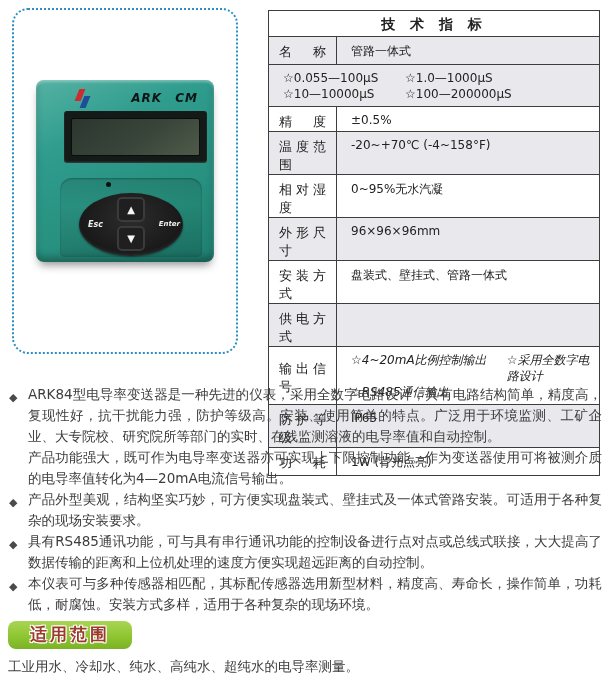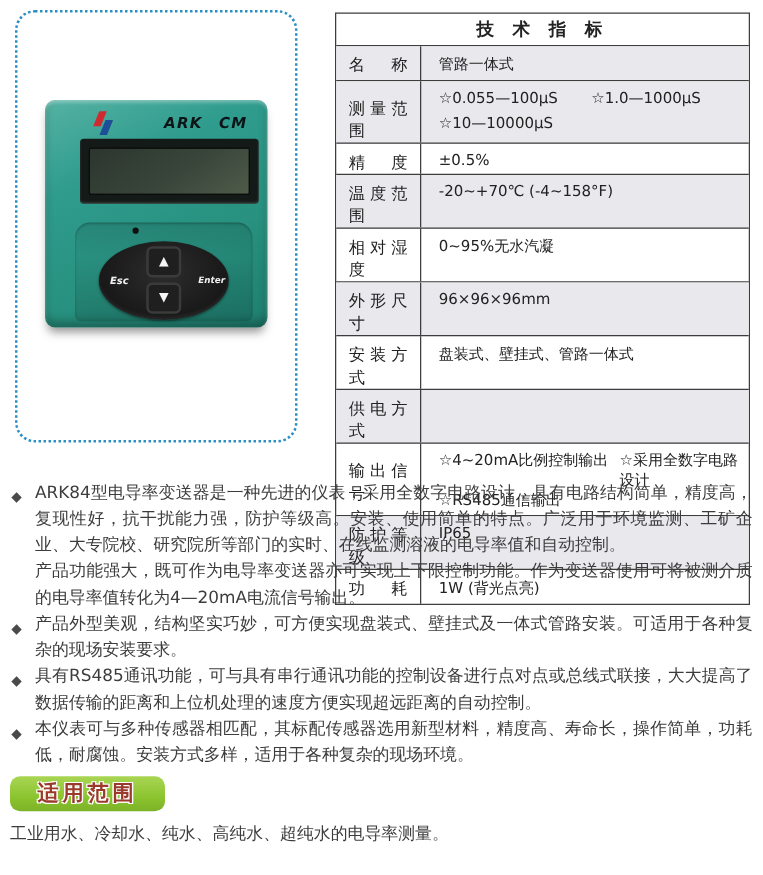--- a/index.html
+++ b/index.html
@@ -45,21 +45,21 @@
   .spec-row { display:flex; border-bottom:1px solid #3d3d3d; min-height:25px; }
   .spec-row:last-child { border-bottom:none; }
   .spec-row.tall { min-height:40px; }
   .spec-row.shade { background:#e9e9ed; }
   .spec-label { width:68px; flex-shrink:0; border-right:1px solid #3d3d3d; font-size:13px;
     padding:6px 10px 0; text-align:justify; text-align-last:justify; }
   .tall .spec-label { padding-top:13px; }
   .spec-value { flex:1; font-size:12px; padding:6px 4px 4px 14px; white-space:pre-wrap; }
   .spec-grid { display:grid; line-height:16px; padding-top:5px; }
   .grid-measure { grid-template-columns:122px 1fr; }
-  .grid-output  { grid-template-columns:auto 1fr; column-gap:9px; }
+  .grid-output  { grid-template-columns:auto 1fr; column-gap:20px;font-style:italic; }
 
   
   .content { position:absolute; left:0; top:377px; width:610px; }
   .badge { display:inline-block; margin-left:8px; text-align:center; padding:2px 0 3px;
     background:linear-gradient(180deg,#a9d553,#8cc42f 60%,#7cb226); border-radius:8px;
     color:#9b3a2b; font-weight:bold; font-size:17px; letter-spacing:3px;
     text-shadow:-1px -1px 0 #fff, 1px -1px 0 #fff, -1px 1px 0 #fff, 1px 1px 0 #fff, 0 1px 0 #fff; }
   .badge1 { width:140px; }
   .badge2 { width:124px; margin-top:6px; }
   .features { margin:7px 8px 0; }
@@ -100,25 +100,25 @@
   </div>
 
   <div class="spec-table">
     <div class="spec-header">技 术 指 标</div>
 
     <div class="spec-row shade">
       <div class="spec-label">名　称</div>
       <div class="spec-value">管路一体式</div>
     </div>
     <div class="spec-row shade tall">
-      <div class="spec-label">测量范围</div>
       <div class="spec-value spec-grid grid-measure">
         <span>☆0.055—100μS</span>
         <span>☆1.0—1000μS</span>
         <span>☆10—10000μS</span>
+        <span>☆100—200000μS</span>
       </div>
     </div>
     <div class="spec-row">
       <div class="spec-label">精　度</div>
       <div class="spec-value">±0.5%</div>
     </div>
     <div class="spec-row shade">
       <div class="spec-label">温度范围</div>
       <div class="spec-value">-20~+70℃ (-4~158°F)</div>
     </div>

